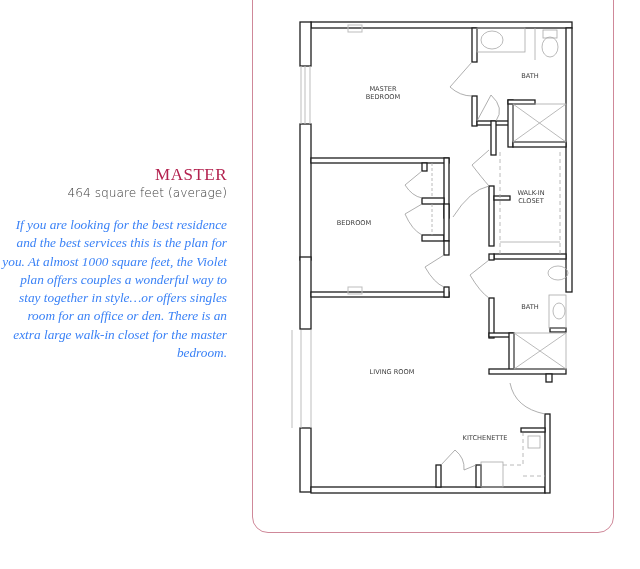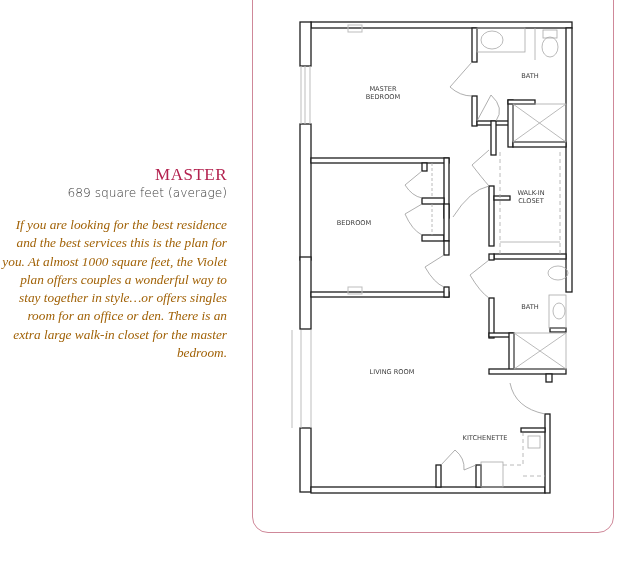--- a/index.html
+++ b/index.html
@@ -12,38 +12,38 @@
     font-family:"Liberation Serif", serif; font-size:17px; color:#b3224f;
     letter-spacing:0.5px; line-height:20px;
   }
   .plan-sub {
     font-family:"DejaVu Sans", sans-serif; font-size:12.2px; color:#3a3a3a;
     line-height:17px; font-weight:300;
   }
   .plan-body {
     margin-top:14px;
     font-family:"Liberation Serif", serif; font-style:italic; font-size:13.3px;
-    color:#a16207; line-height:18.3px;
+    color:#3b82f6; line-height:18.3px;
   }
   .plan-box {
     position:absolute; left:252px; top:-20px; width:362px; height:553px;
     border:1.5px solid #cf8899; border-radius:0 0 16px 16px; box-sizing:border-box;
   }
   .floorplan { position:absolute; left:0; top:0; }
   .room-label {
     font-family:"DejaVu Sans", sans-serif; font-size:6.6px; fill:#3c3c3c;
     text-anchor:middle;
   }
 </style>
 </head>
 <body>
 
 <div class="desc-col">
   <div class="plan-title">MASTER</div>
-  <div class="plan-sub">689 square feet (average)</div>
+  <div class="plan-sub">464 square feet (average)</div>
   <div class="plan-body">If you are looking for the best residence and the best services this is the plan for you. At almost 1000 square feet, the Violet plan offers couples a wonderful way to stay together in style…or offers singles room for an office or den. There is an extra large walk-in closet for the master bedroom.</div>
 </div>
 
 <div class="plan-box"></div>
 
 <svg class="floorplan" width="640" height="569" viewBox="0 0 640 569">
   <g fill="none" stroke="#1e1e1e" stroke-width="1.3">
 
     <rect x="311" y="22" width="261" height="6" fill="#fff"></rect>
 

